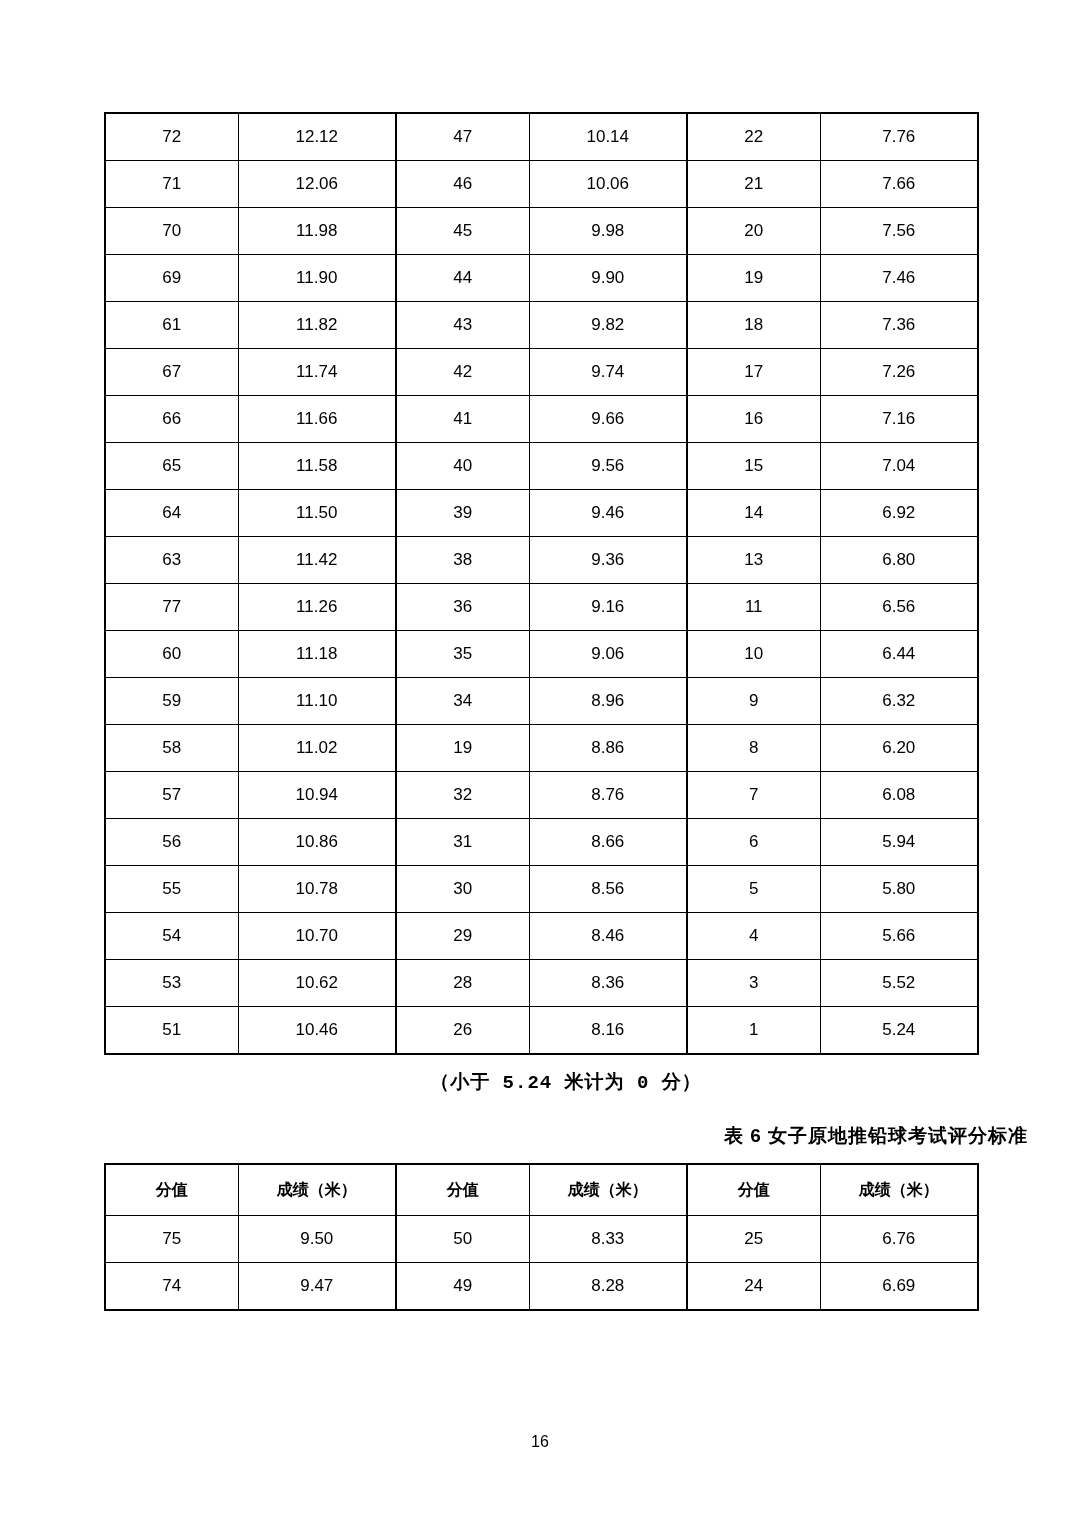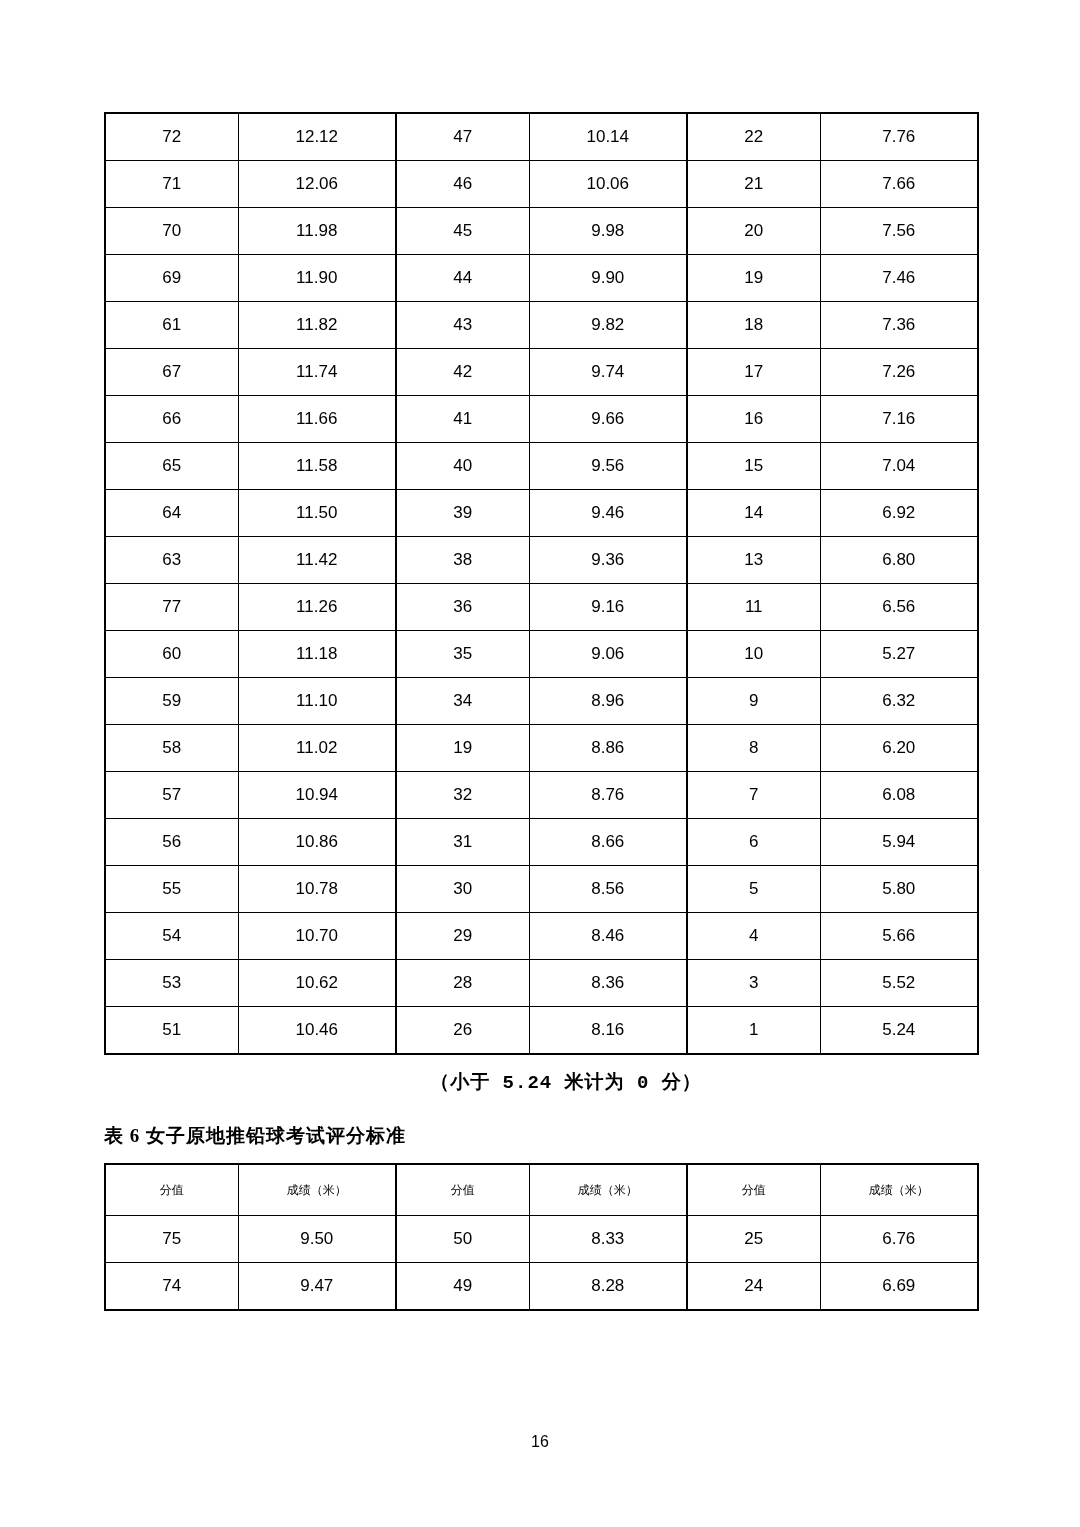--- a/index.html
+++ b/index.html
@@ -48,31 +48,31 @@
 
   .note {
     text-align: center;
     font-size: 19px;
     font-weight: bold;
     font-family: Liberation Mono, monospace;
     margin: 14px 0 0 0;
     letter-spacing: 1px;
   }
   .table-caption {
-    text-align: left;
+    text-align: right;
     font-size: 19px;
     font-weight: bold;
-    font-family: Liberation Serif, serif;
+    font-family: Liberation Sans, sans-serif;
     margin: 28px 0 14px 0;
     letter-spacing: 1px;
   }
   table.score-table th {
     font-family: "Liberation Serif", "DejaVu Serif", serif;
-    font-weight: normal;
-    font-size: 12px;
+    font-weight: bold;
+    font-size: 16px;
     height: 50px;
   }
   .page-number {
     position: absolute;
     left: 0;
     right: 0;
     bottom: 76px;
     text-align: center;
     font-size: 16px;
     font-family: "Liberation Sans", sans-serif;
@@ -180,21 +180,21 @@
           <td>9.16</td>
           <td class="grp-sep">11</td>
           <td>6.56</td>
         </tr>
         <tr>
           <td>60</td>
           <td>11.18</td>
           <td class="grp-sep">35</td>
           <td>9.06</td>
           <td class="grp-sep">10</td>
-          <td>5.27</td>
+          <td>6.44</td>
         </tr>
         <tr>
           <td>59</td>
           <td>11.10</td>
           <td class="grp-sep">34</td>
           <td>8.96</td>
           <td class="grp-sep">9</td>
           <td>6.32</td>
         </tr>
         <tr>

